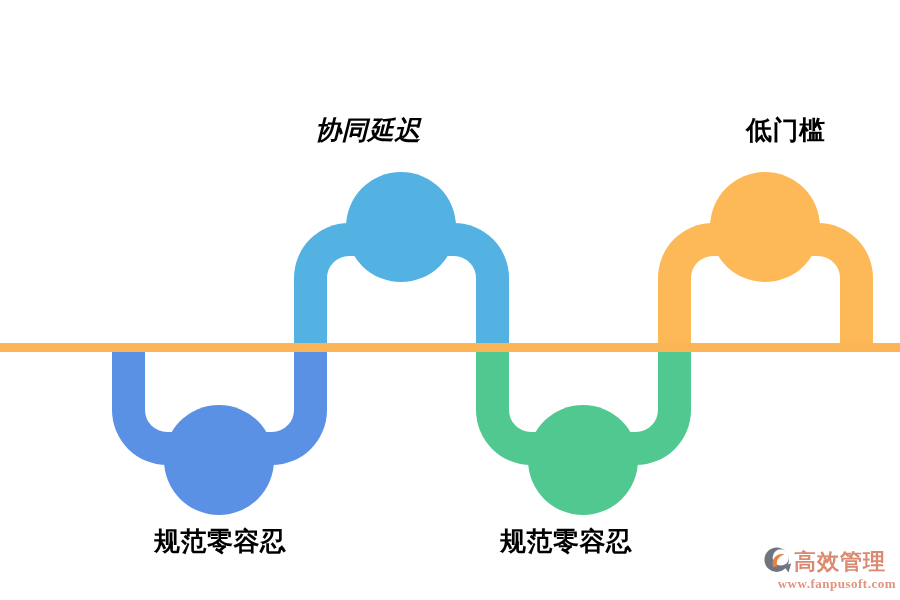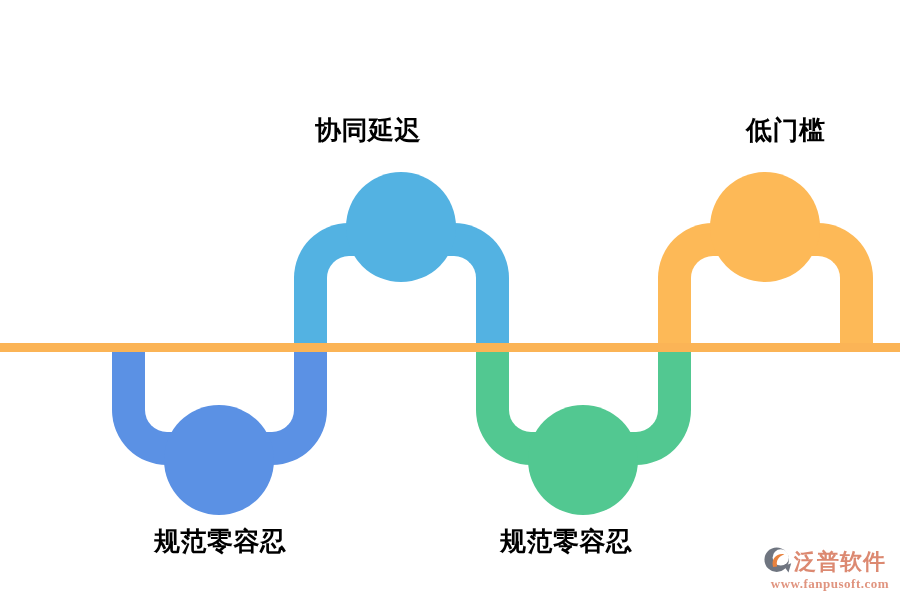--- a/index.html
+++ b/index.html
@@ -22,30 +22,30 @@
   .circ-n3{left:528px;top:405px;}
   .circ-n4{left:710px;top:172px;}
   
   .baseline{position:absolute;left:0;top:343px;width:900px;height:9px;z-index:5;}
   
   .node-label{
     position:absolute;z-index:6;font-size:26px;font-weight:bold;color:#000;
     line-height:30px;white-space:nowrap;letter-spacing:0.5px;
   }
   .lbl-n1{left:154px;top:526px;}
-  .lbl-n2{left:315px;top:115px;}
+  .lbl-n2{left:315px;top:115px;font-style:italic;}
   .lbl-n3{left:500px;top:526px;}
   .lbl-n4{left:746px;top:115px;}
   
   .watermark{position:absolute;left:764px;top:546px;z-index:6;width:132px;}
   .wm-row{display:flex;align-items:center;gap:1px;}
   .wm-brand{font-size:22px;font-weight:bold;letter-spacing:1px;white-space:nowrap;}
   .wm-url{
     font-family:"Liberation Serif","DejaVu Serif",serif;font-weight:bold;
-    font-size:13px;letter-spacing:0.5px;margin-top:-1px;text-align:center;white-space:nowrap;
+    font-size:13px;letter-spacing:0.5px;margin-top:-1px;text-align:right;white-space:nowrap;
   }
 </style>
 </head>
 <body>
 
 <div class="canvas">
 
   <div class="node-label lbl-n1">规范零容忍</div>
   <div class="node-label lbl-n2">协同延迟</div>
   <div class="node-label lbl-n4">低门槛</div>
@@ -64,18 +64,18 @@
   <div class="baseline" style="background-color: rgb(251, 180, 86);"></div>
 
   <div class="watermark">
     <div class="wm-row">
       <svg width="29" height="31" viewBox="0 0 32 34">
         <circle cx="14" cy="15" r="13.5" fill="#6F7580"></circle>
         <circle cx="18.5" cy="12.5" r="9" fill="#ffffff"></circle>
         <path d="M10 23 C7.5 14 14 7.5 22.5 9 C16 11.5 13 16 14.5 22.5 Z" fill="#E8823E"></path>
         <path d="M22 22 L30 19 L27 29 Z" fill="#6F7580"></path>
       </svg>
-      <span class="wm-brand" style="color: rgb(220, 137, 113);">泛普软件</span>
+      <span class="wm-brand" style="color: rgb(220, 137, 113);">高效管理</span>
     </div>
     <div class="wm-url" style="color: rgb(224, 148, 127);">www.fanpusoft.com</div>
   </div>
 
 </div>
 
 </body></html>

